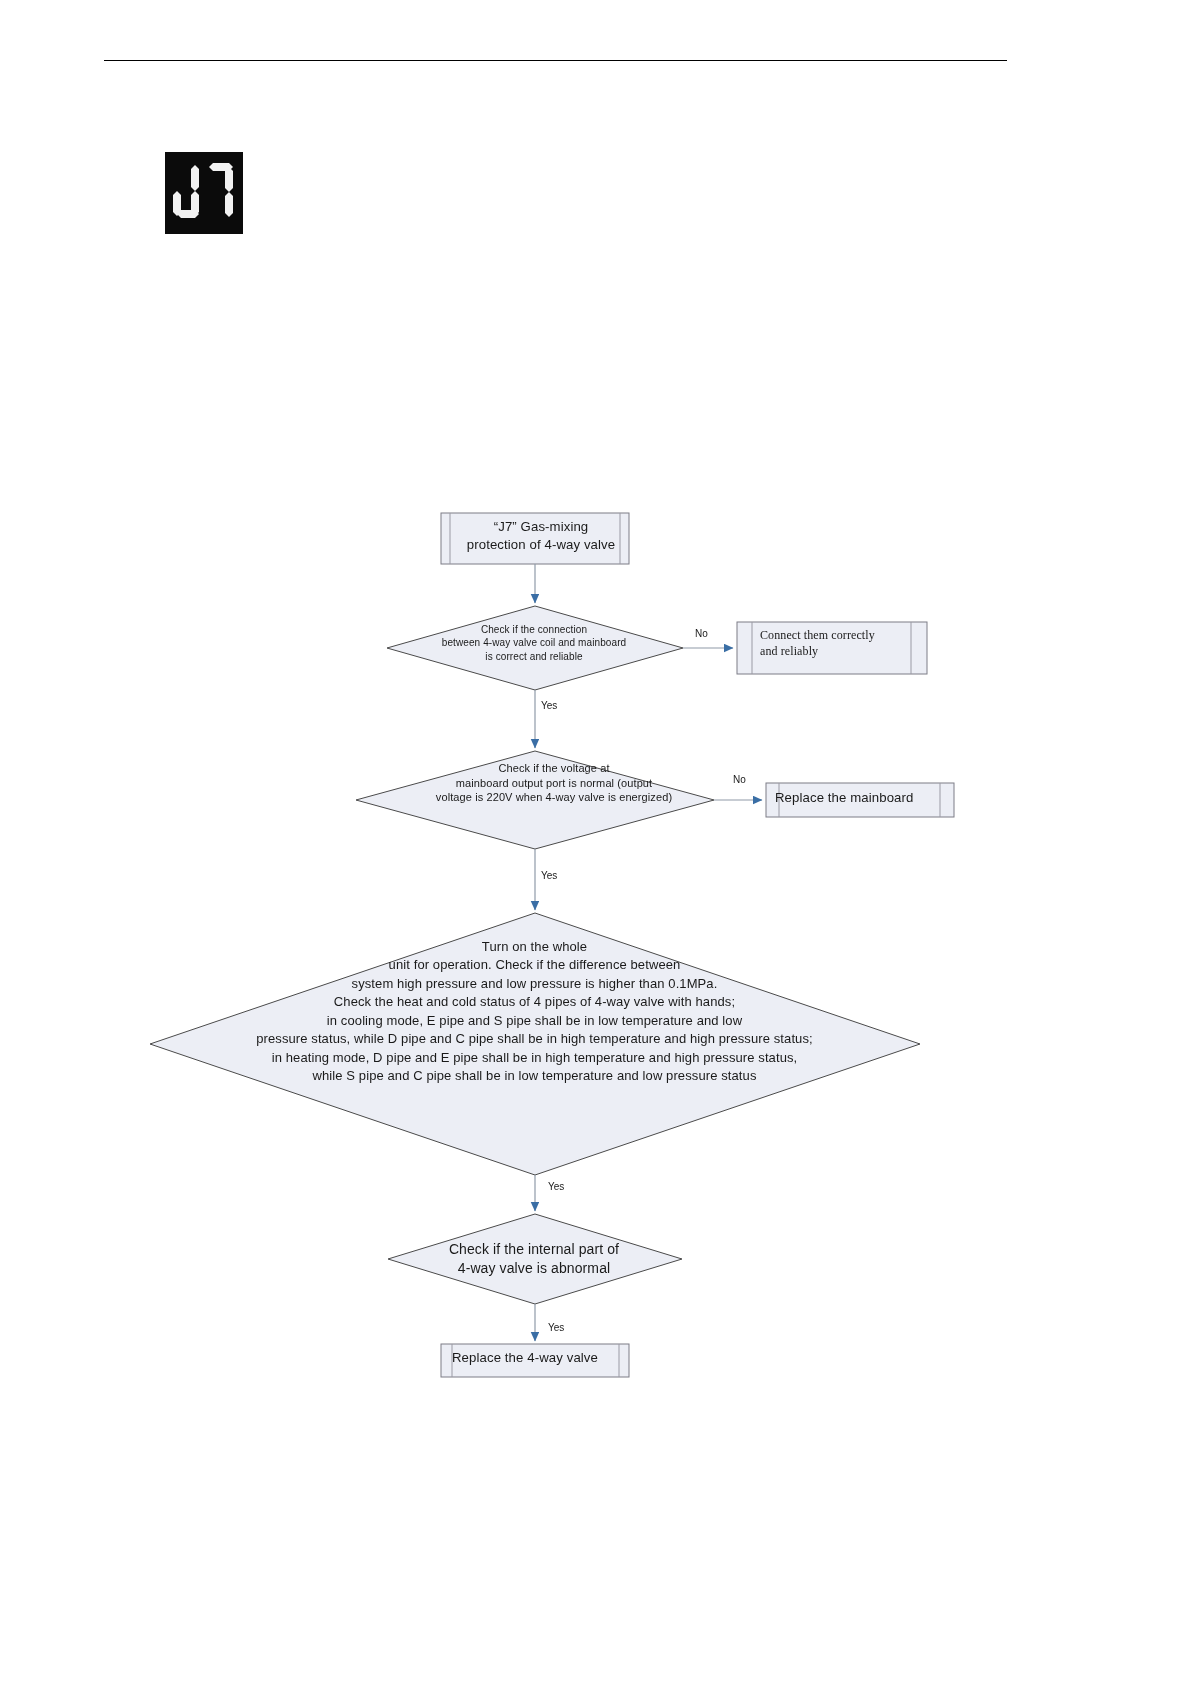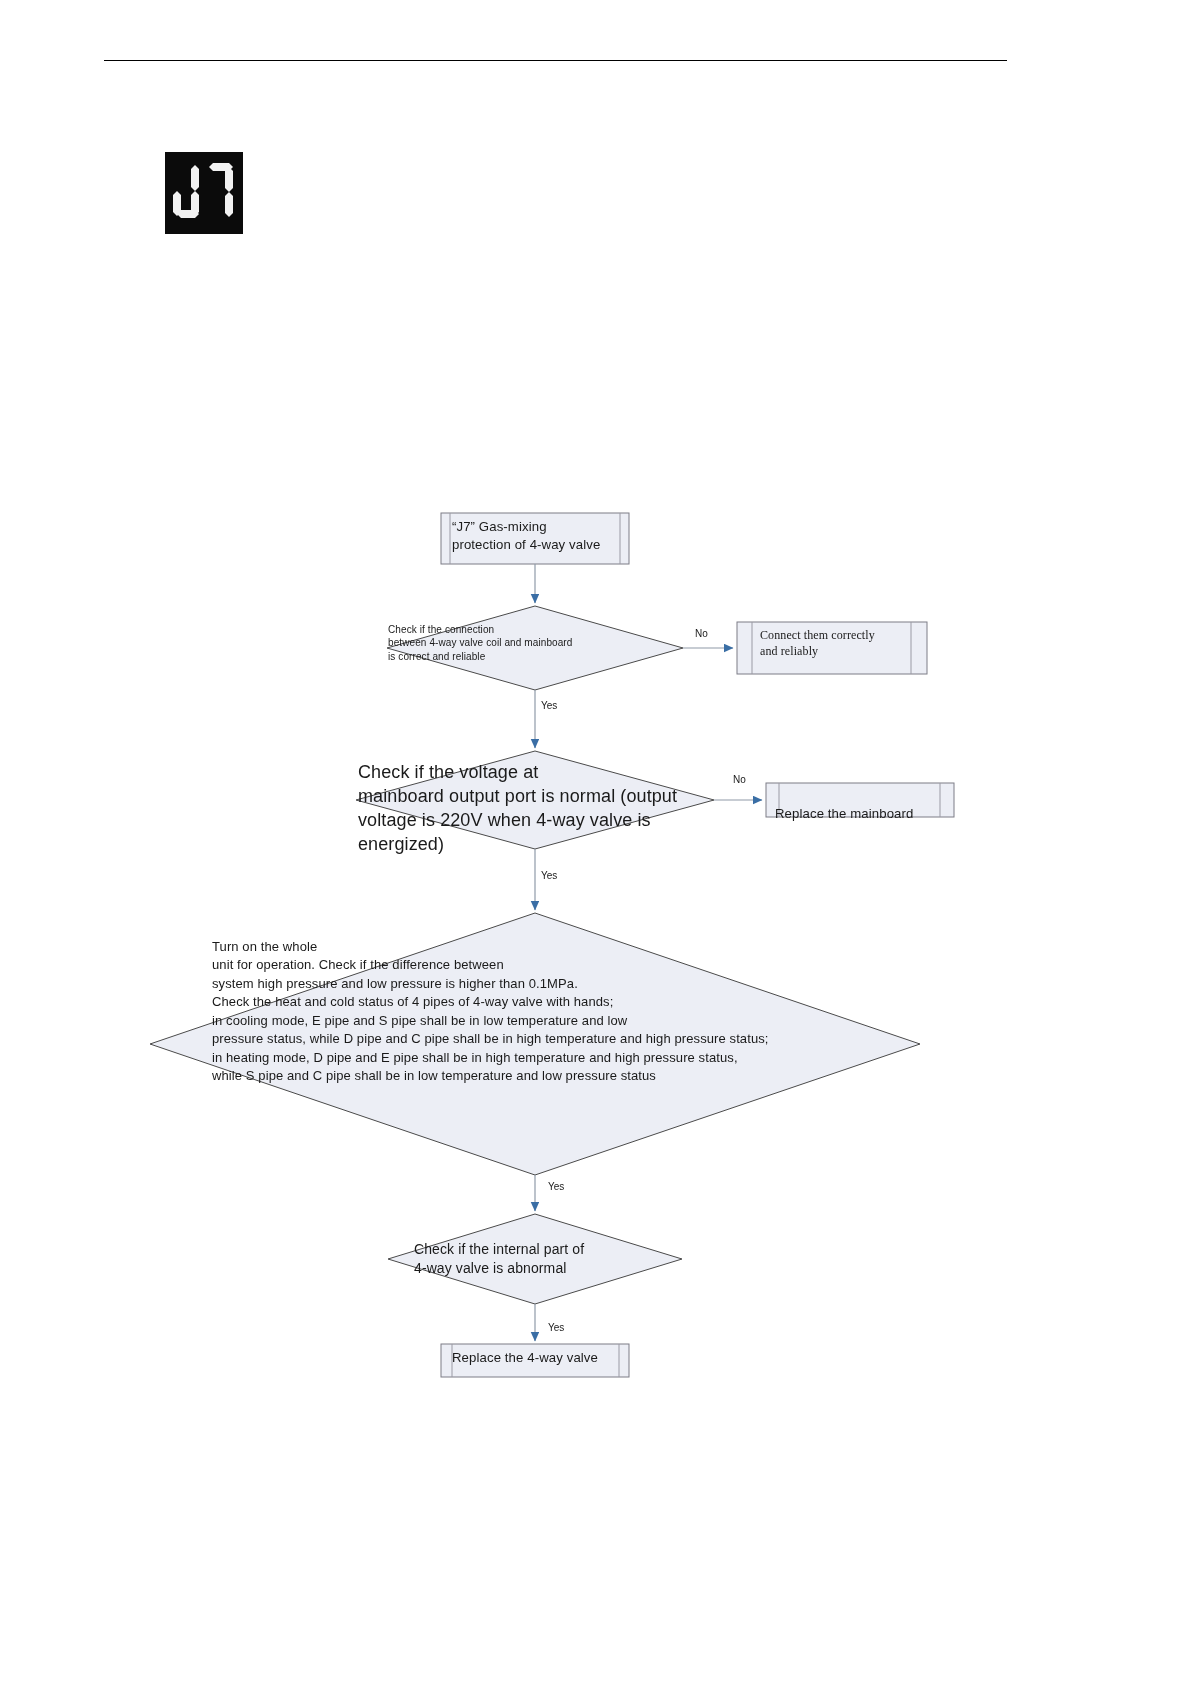--- a/index.html
+++ b/index.html
@@ -47,32 +47,33 @@
     left: 0;
     top: 0;
     width: 1191px;
     height: 1684px;
   }
   .flow svg { display: block; }
 
   
   .node-text {
     position: absolute;
+    text-align: center;
     line-height: 1.33;
     color: #1a1a1a;
     white-space: pre-line;
     letter-spacing: 0.1px;
   }
   .t-start    { left: 452px; top: 518px;  width: 178px; font-size: 13.2px; }
   .t-d1       { left: 388px; top: 623px;  width: 292px; font-size: 10px; }
-  .t-d2       { left: 358px; top: 761px;  width: 352px; font-size: 18px; }
+  .t-d2       { left: 378px; top: 761px;  width: 352px; font-size: 11px; }
   .t-d3       { left: 212px; top: 938px;  width: 645px; font-size: 13px; line-height: 1.42; }
   .t-d4       { left: 414px; top: 1240px; width: 240px; font-size: 14px; }
   .t-box1     { left: 760px; top: 628px;  width: 168px; font-size: 12px; text-align: left; font-family: Liberation Serif, serif; }
-  .t-box2     { left: 775px; top: 789px;  width: 178px; font-size: 13.2px; text-align: left; margin-top: 16px; }
+  .t-box2     { left: 775px; top: 789px;  width: 178px; font-size: 13.2px; text-align: left; }
   .t-box3     { left: 452px; top: 1349px; width: 192px; font-size: 13.2px; text-align: left; }
 
   .edge-label {
     position: absolute;
     font-size: 10px;
     color: #1a1a1a;
   }
   .lbl-no1  { left: 695px;  top: 628px; }
   .lbl-yes1 { left: 541px;  top: 700px; }
   .lbl-no2  { left: 733px;  top: 774px; }

